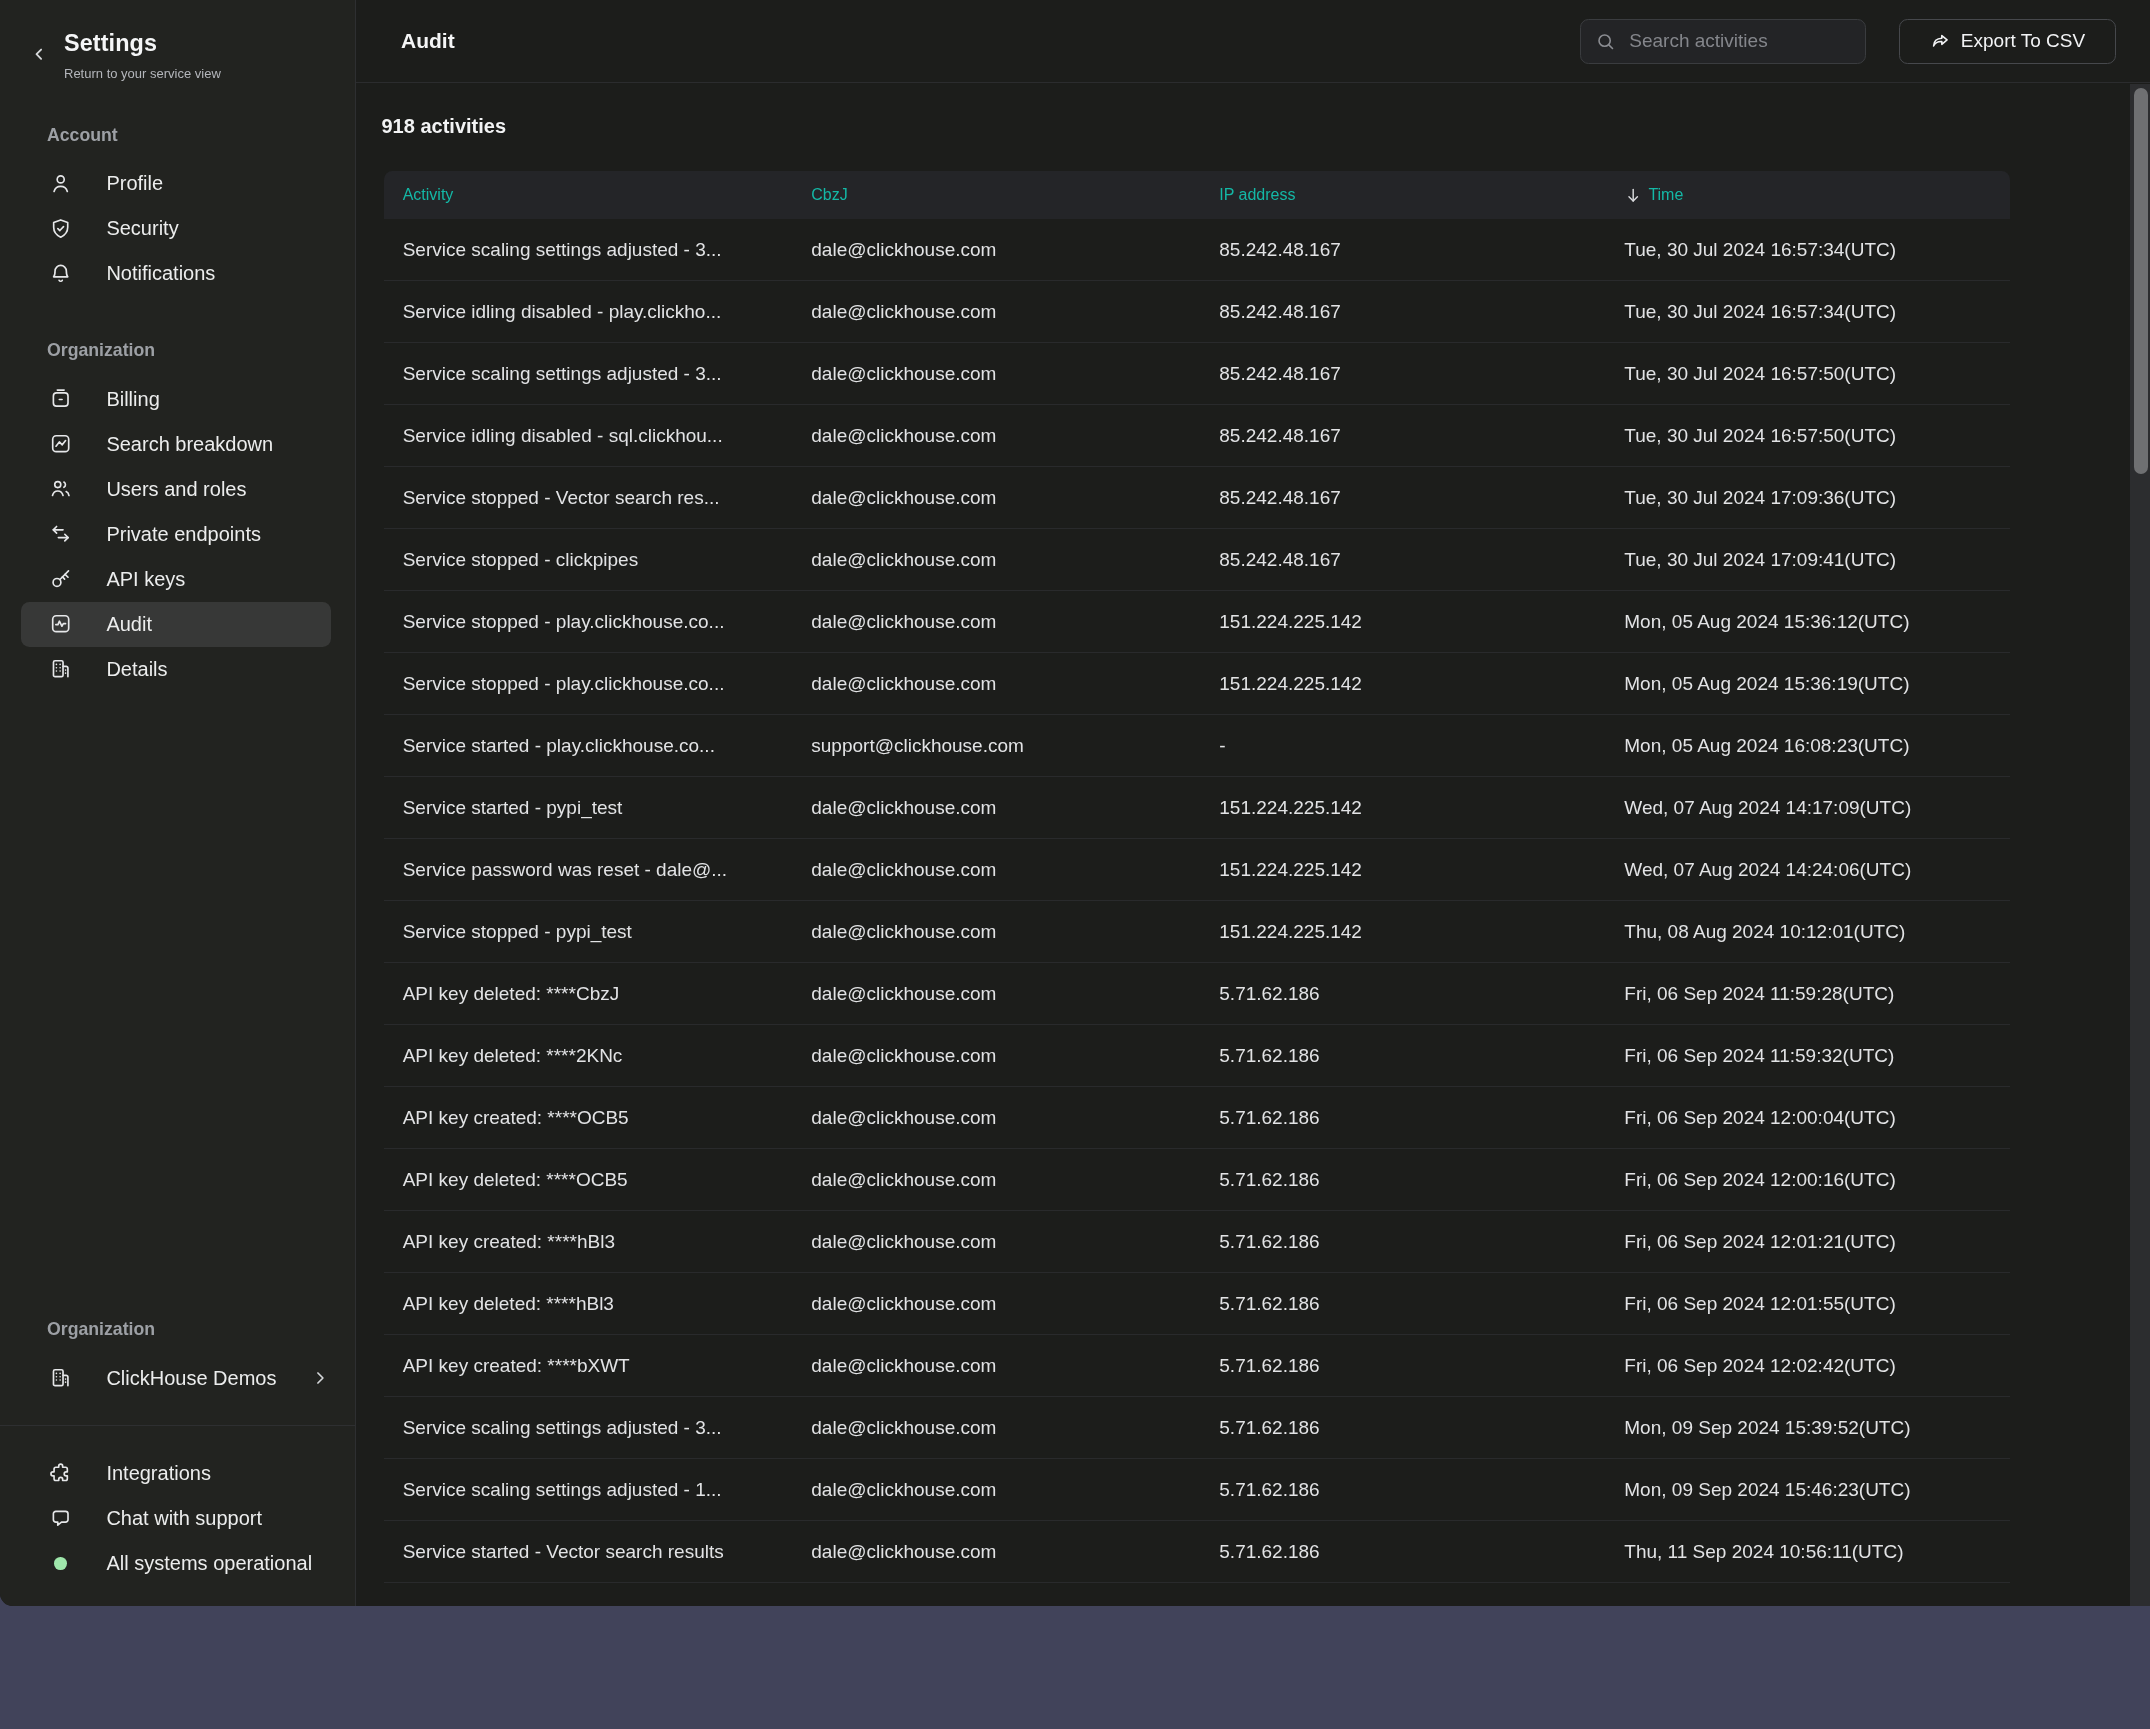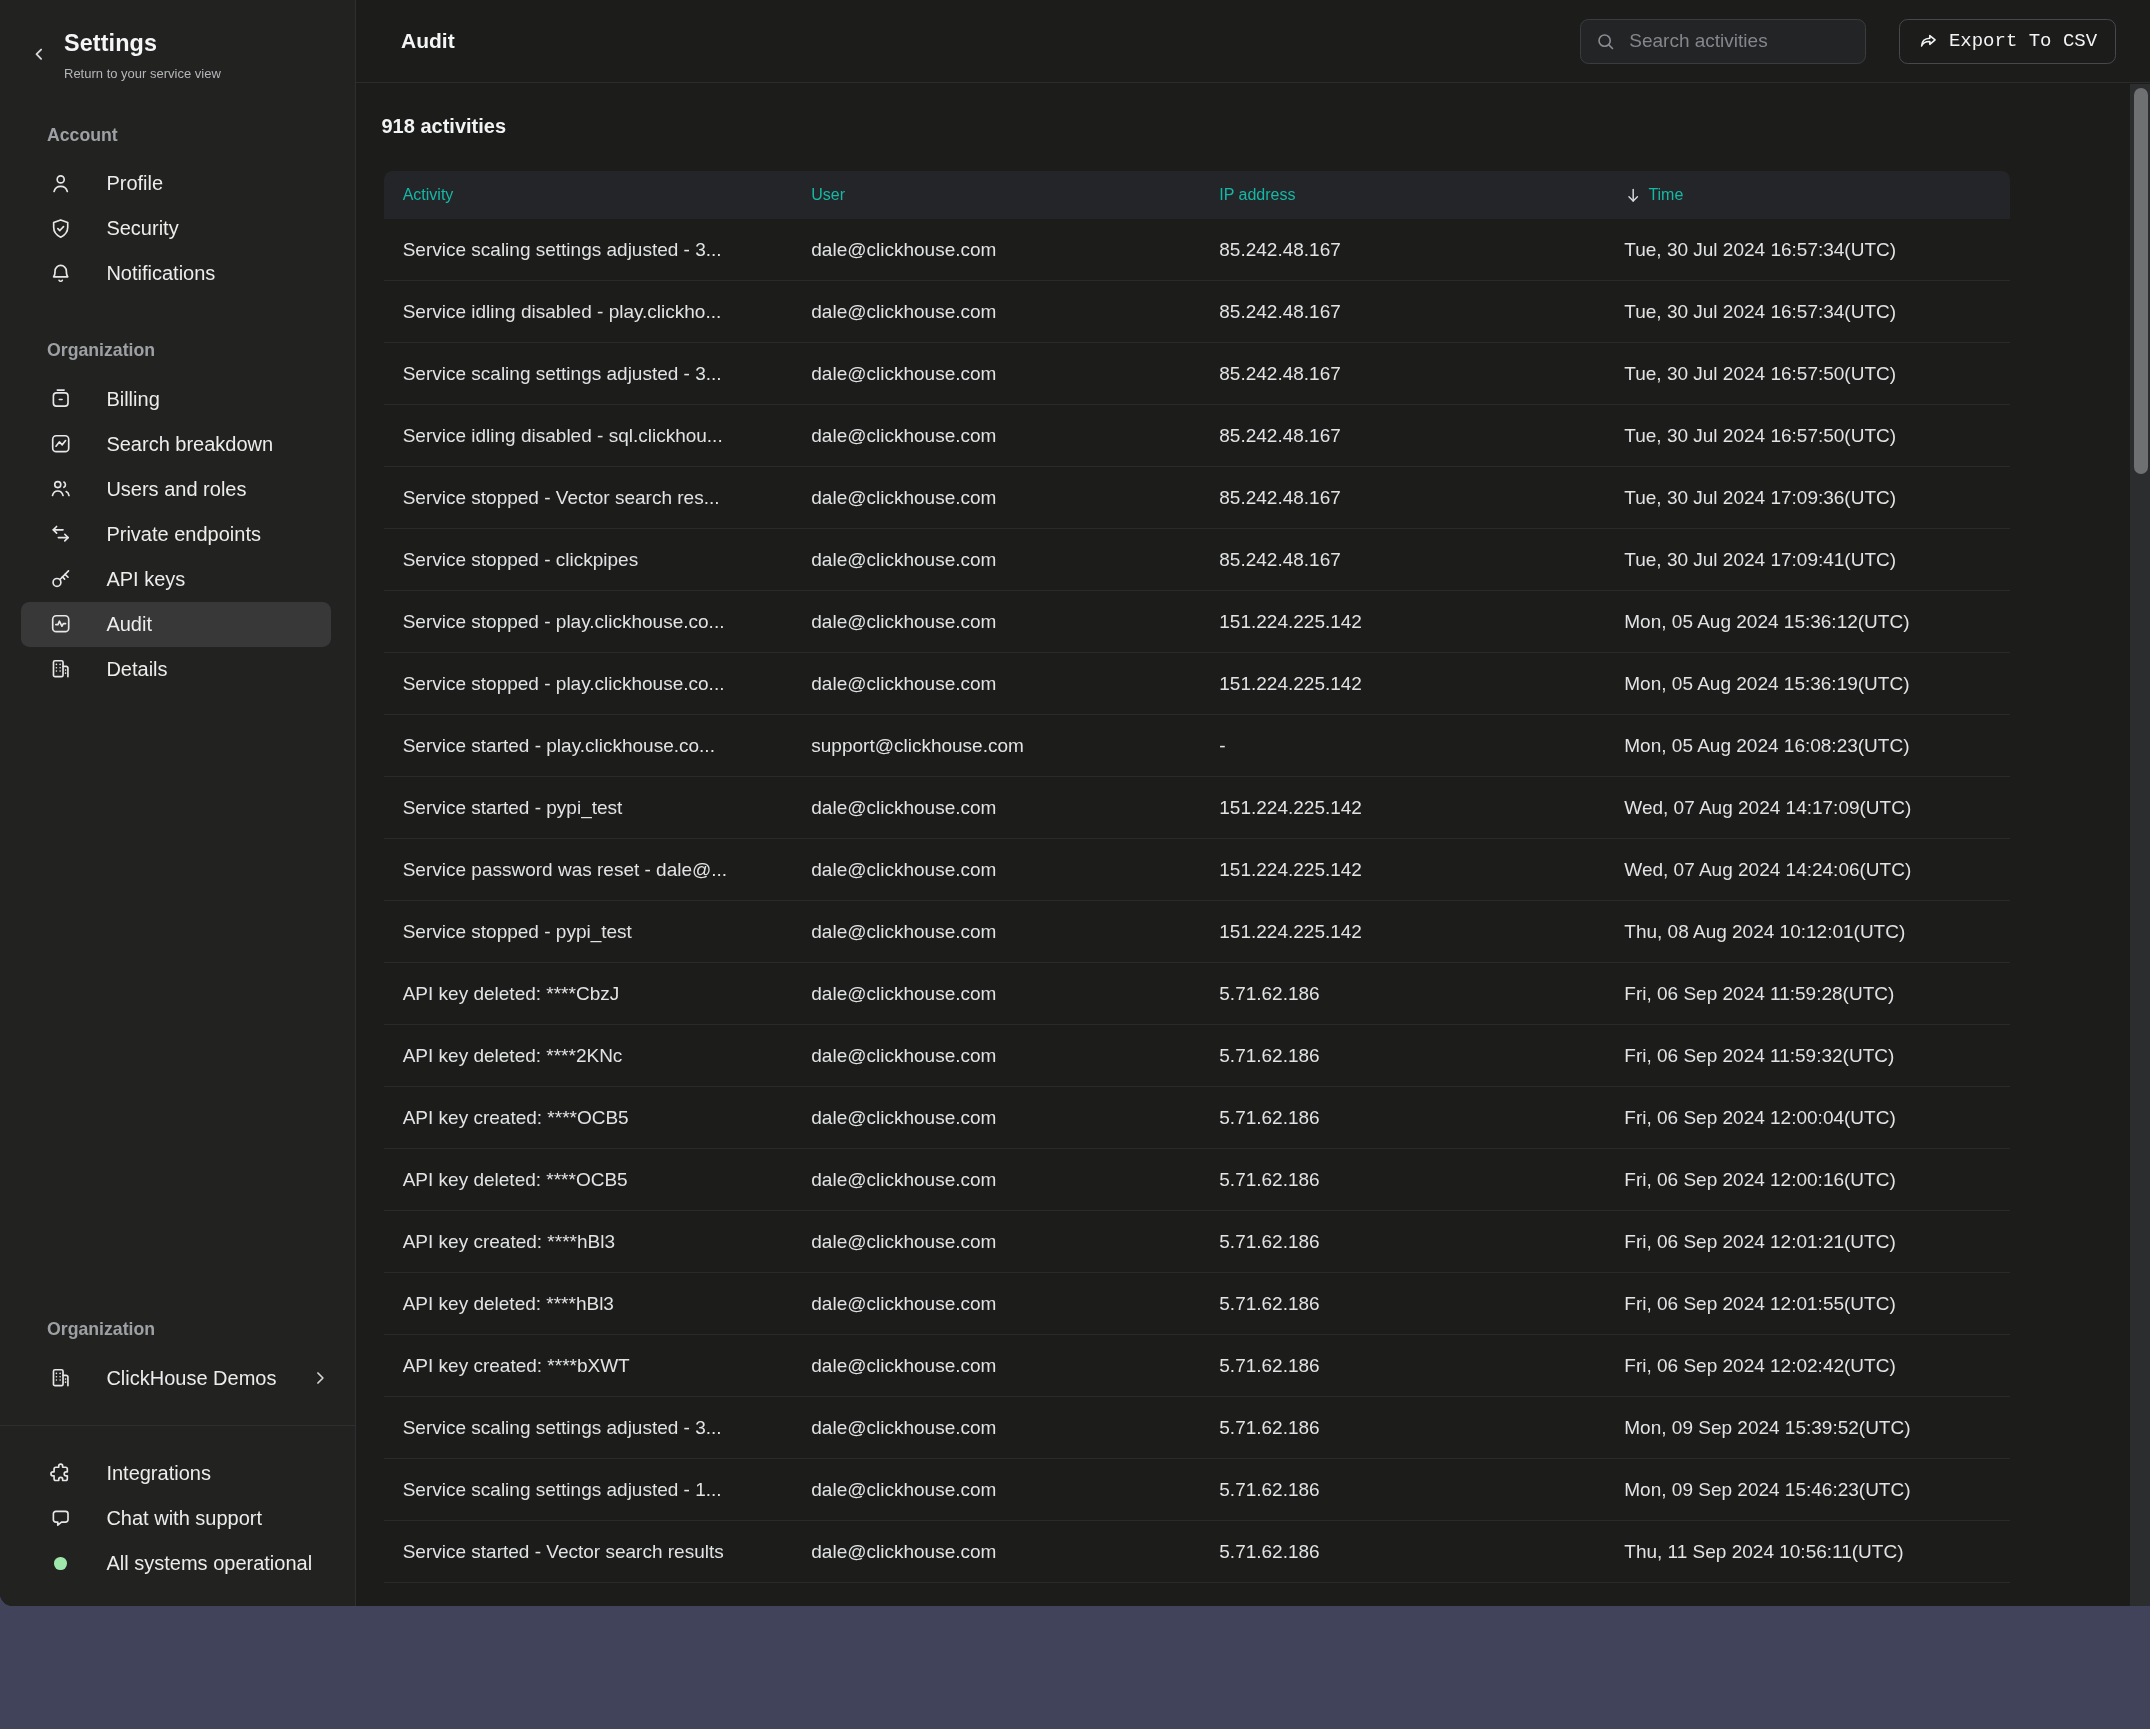--- a/index.html
+++ b/index.html
@@ -87,21 +87,21 @@
     font-family: "Liberation Sans", sans-serif;
     font-size: 19px; color: #e4e5e7; width: 100%;
   }
   .search-input::placeholder { color: #84868b; }
   .export-btn {
     margin-left: 33px;
     width: 217px; height: 45px;
     background: transparent;
     border: 1.4px solid #46484c; border-radius: 8.5px;
     display: flex; align-items: center; justify-content: center; gap: 10px;
-    font-family: Liberation Mono, monospace;
+    font-family: Liberation Sans, sans-serif;
     font-size: 19px; color: #f2f3f5; cursor: pointer;
   }
   .export-btn .icon { width: 21px; height: 21px; display: flex; }
   .content { flex: 1; padding-left: 25.5px; }
   .count-label { margin-top: 33px; font-size: 20px; font-weight: 700; color: #f2f3f4; line-height: 21px; }
   .audit-table { margin-top: 34px; margin-left: 2.8px; width: 1626px; border-radius: 8.5px 8.5px 0 0; overflow: hidden; }
   .thead {
     display: grid; grid-template-columns: 427px 408px 405px 1fr;
     background: #242528; height: 48px; align-items: center;
     font-size: 16px; font-weight: 500; color: #14b8a6;
@@ -319,21 +319,21 @@
         <span>Export To CSV</span>
       </button>
     </div>
 
     <div class="content">
       <div class="count-label">918 activities</div>
 
       <div class="audit-table">
         <div class="thead">
           <div class="cell">Activity</div>
-          <div class="cell">User</div>
+          <div class="cell">CbzJ</div>
           <div class="cell">IP address</div>
           <div class="cell th-time">
             <span class="icon">
               <svg viewBox="0 0 24 24" width="18.4" height="18.4" fill="none" stroke="currentColor" stroke-width="1.9" stroke-linecap="round" stroke-linejoin="round">
                   <path d="M12 4.5v15"></path>
                   <path d="M6.5 14l5.5 5.5L17.5 14"></path>
                 </svg>
             </span>
             <span>Time</span>
           </div>

